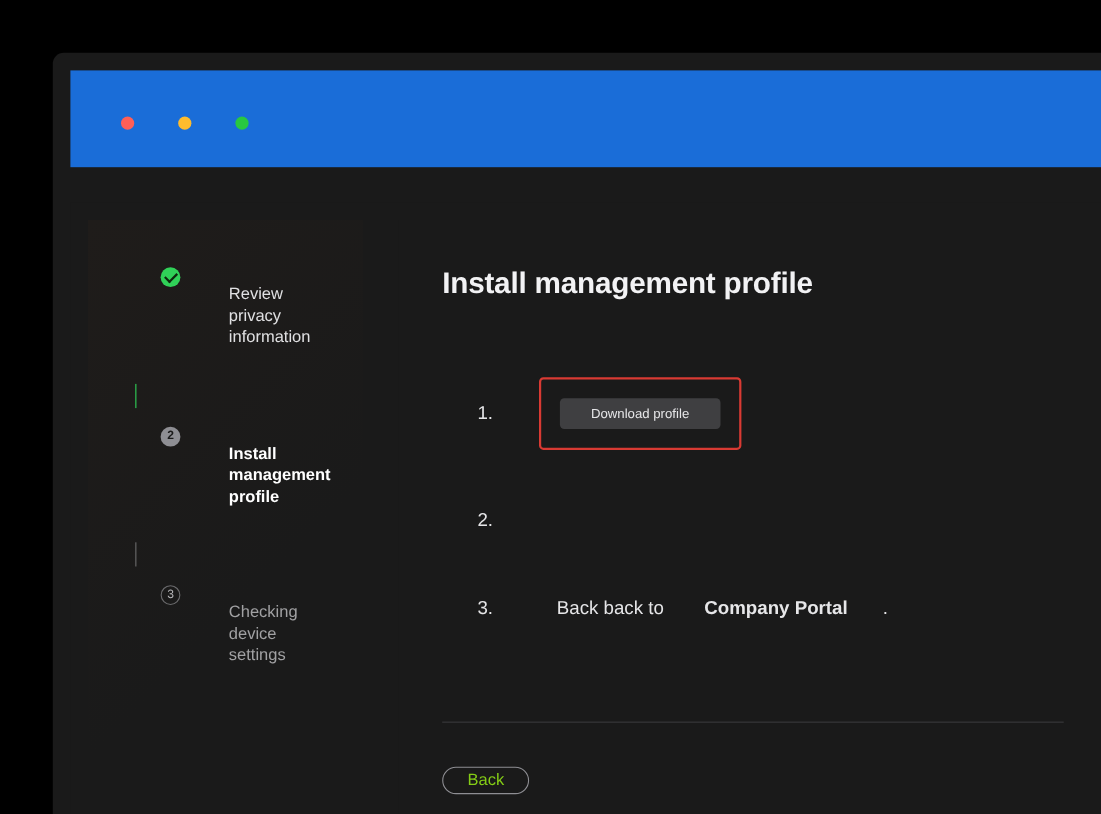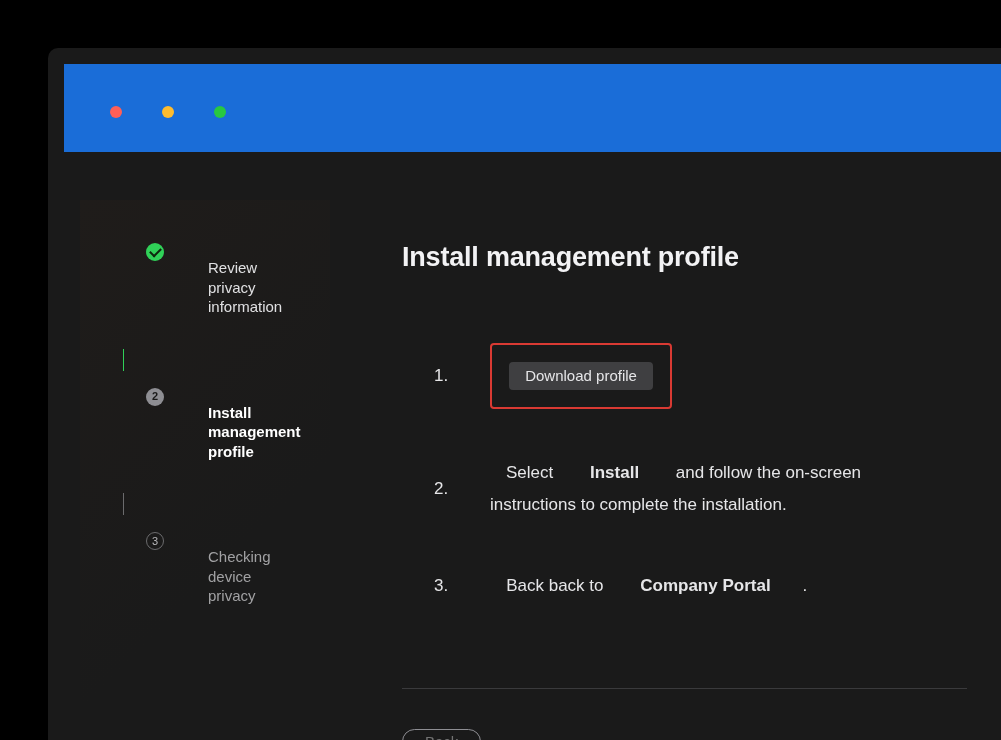--- a/index.html
+++ b/index.html
@@ -160,22 +160,22 @@
       border: 2.5px solid #d93a33;
       border-radius: 4px;
       padding: 1px;
       line-height: 0;
     }
     .dl-button {
       background: #3f3f41;
       color: #e6e6e8;
       border: none;
       border-radius: 4px;
-      padding: 3px 16px;
-      font-size: 15px;
+      padding: 3px 28px;
+      font-size: 12px;
       line-height: 22px;
       cursor: pointer;
     }
     .inst-text .bold { font-weight: 700; }
 
     .spacer { flex: 1; }
 
     .divider {
       border: none;
       border-top: 1px solid #3a3a3c;
@@ -184,21 +184,21 @@
     .learn-more {
       color: #3a8df5;
       font-size: 17px;
       text-decoration: none;
       display: inline-block;
       margin-bottom: 68px;
     }
     .back-button {
       background: transparent;
       border: 1px solid #8e8e93;
-      color: #737373;
+      color: #84cc16;
       border-radius: 16px;
       padding: 3px 22px;
       font-size: 15px;
       cursor: pointer;
       width: fit-content;
     }
   </style>
 </head>
 <body>
 
@@ -221,43 +221,40 @@
           <span class="step-label">Review privacy information</span>
         </li>
         <div class="connector connector-done"></div>
         <li class="step step-current">
           <span class="step-icon">2</span>
           <span class="step-label">Install management profile</span>
         </li>
         <div class="connector connector-pending"></div>
         <li class="step step-pending">
           <span class="step-icon">3</span>
-          <span class="step-label">Checking device privacy</span>
+          <span class="step-label">Checking device settings</span>
         </li>
 
       </ul>
     </div>
 
     <div class="main">
       <h1 class="page-title">Install management profile</h1>
 
       <div class="instructions">
 
         <div class="inst-row">
           <span class="inst-num">1.</span>
           <span class="dl-button-wrap">
             <button class="dl-button">Download profile</button>
           </span>
         </div>
 
         <div class="inst-row">
           <span class="inst-num">2.</span>
-          <span class="inst-text">
-            <span>Select </span><span class="bold">Install</span><span> and follow the on-screen instructions to complete the installation.</span>
-          </span>
         </div>
 
         <div class="inst-row">
           <span class="inst-num">3.</span>
           <span class="inst-text">
             <span>Back back to </span><span class="bold">Company Portal</span><span>.</span>
           </span>
         </div>
 
       </div>

